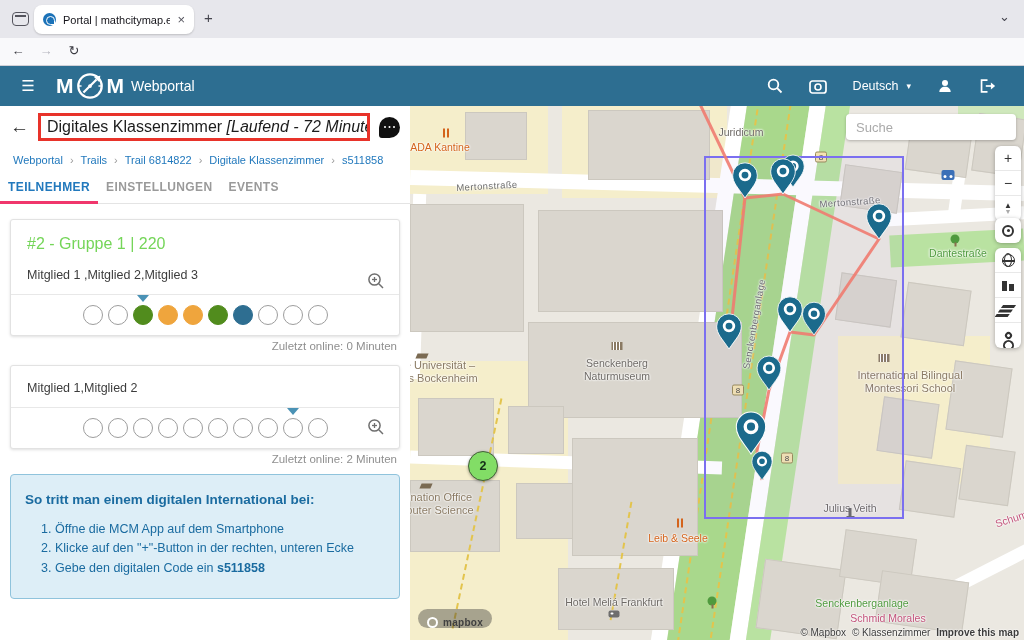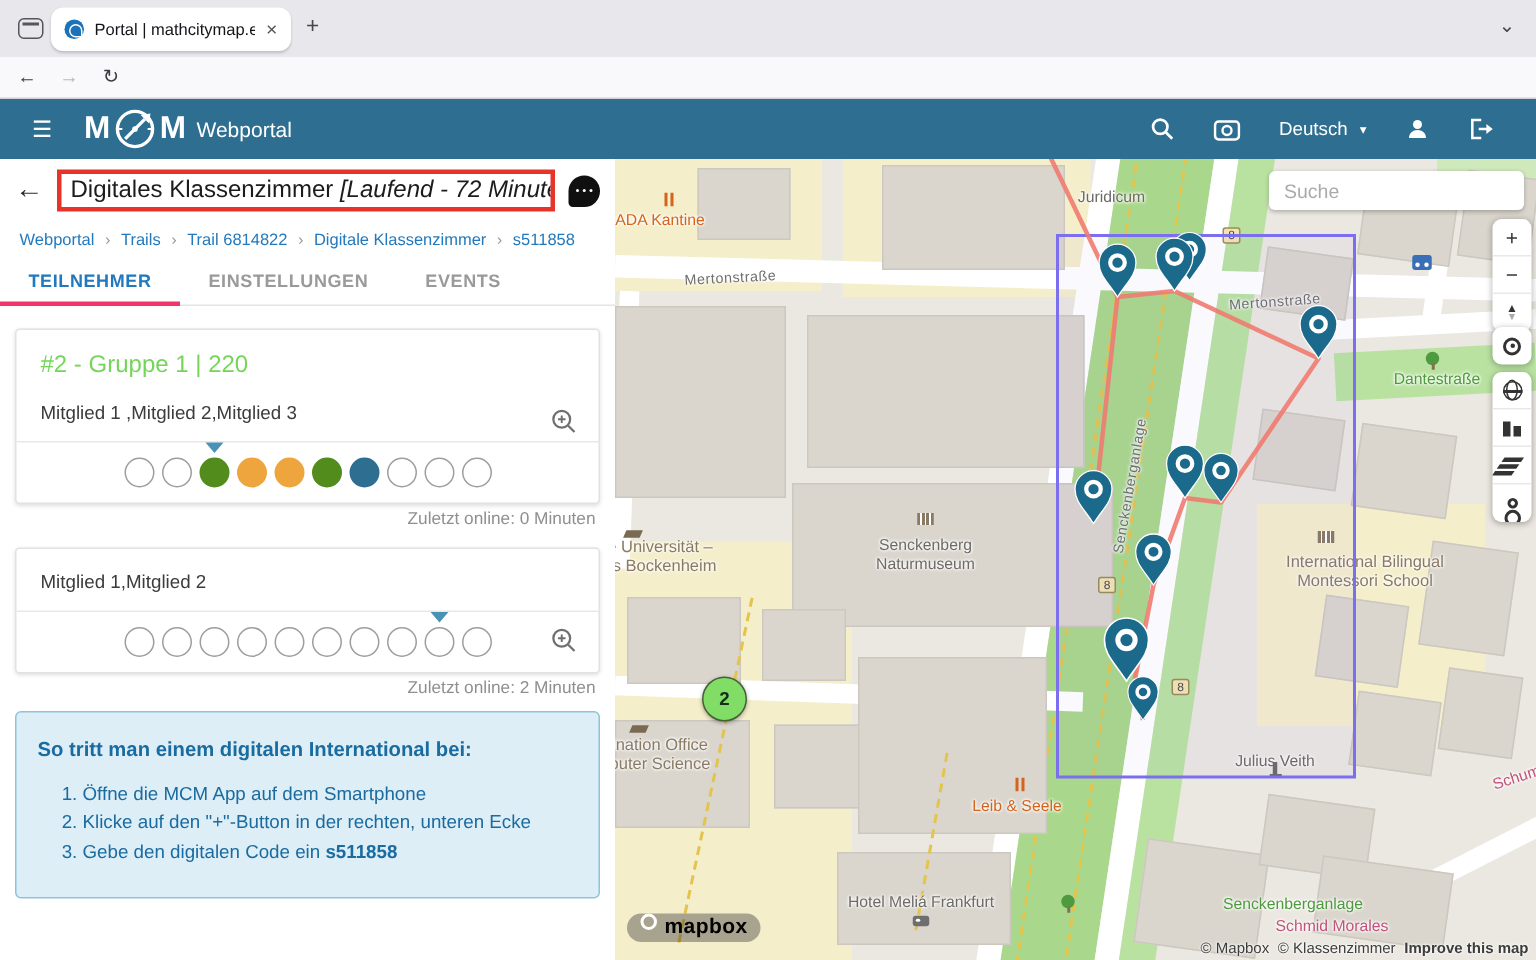--- a/index.html
+++ b/index.html
@@ -50,21 +50,21 @@
 .title-row{height:42px;display:flex;align-items:center;padding:0 10px;gap:9px}
 .pback{font-size:19px;color:#2b2b2b;flex:none}
 .title-box{border:3px solid #e8332a;padding:2px 6px;font-size:16px;color:#1c1c1c;white-space:nowrap;overflow:hidden;flex:0 1 auto;max-width:332px}
 .title-box .it{font-style:italic}
 .chat{width:21px;height:21px;background:#101010;border-radius:50% 50% 50% 14%;position:relative;flex:none}
 .chat::after{content:"";position:absolute;left:4.5px;top:9px;width:2.6px;height:2.6px;border-radius:50%;background:#fff;box-shadow:4.5px 0 0 #fff,9px 0 0 #fff}
 .breadcrumb{height:23px;display:flex;align-items:center;padding:0 13px;gap:7px;font-size:11px}
 .breadcrumb a{color:#2279bd;text-decoration:none;cursor:pointer}
 .breadcrumb .sep{color:#9a9a9a;font-size:11px}
 .tabs{height:33px;display:flex;border-bottom:1px solid #e4e4e4}
-.tab-item{padding:0 19px;display:flex;align-items:center;font-size:12px;letter-spacing:.4px;color:#9a9a9a;font-weight:bold;position:relative;cursor:pointer}
+.tab-item{padding:0 8px;display:flex;align-items:center;font-size:12px;letter-spacing:.4px;color:#9a9a9a;font-weight:bold;position:relative;cursor:pointer}
 .tab-item.active{color:#2279bd}
 .tab-item.active::after{content:"";position:absolute;left:0;right:0;bottom:-1px;height:3px;background:#f0366c}
 .cards{padding:15px 10px 0}
 .card{background:#fff;border:1px solid #e2e2e2;border-radius:3px;box-shadow:0 1px 3px rgba(0,0,0,.13);position:relative}
 .card-pad{padding:15px 16px 0}
 .group-title{font-size:16px;margin-bottom:15px;font-weight:400}
 .group-members{font-size:12.5px;color:#3c3c3c;margin-bottom:12px}
 .card-zoom{position:absolute;right:14px;top:52px}
 .slots-row{border-top:1px solid #e8e8e8;padding:10px 0;display:flex;justify-content:center;gap:5px}
 .slot{width:20px;height:20px;border-radius:50%;background:#fff;border:1.5px solid #9d9d9d;position:relative}
@@ -125,21 +125,21 @@
 .g-locate::before{content:"";position:absolute;left:2.5px;top:2.5px;width:3px;height:3px;border-radius:50%;background:#333}
 .g-globe{width:13px;height:13px;border:1.5px solid #333;border-radius:50%;position:relative}
 .g-globe::before{content:"";position:absolute;left:50%;top:-1.5px;bottom:-1.5px;width:6px;transform:translateX(-50%);border:1.5px solid #333;border-radius:50%}
 .g-globe::after{content:"";position:absolute;left:-1px;right:-1px;top:50%;height:1.5px;background:#333}
 .g-buildings{width:13px;height:11px;position:relative}
 .g-buildings::before{content:"";position:absolute;left:0;bottom:0;width:5px;height:10px;background:#333}
 .g-buildings::after{content:"";position:absolute;right:1px;bottom:0;width:5px;height:7px;background:#333}
 .g-layers{width:13px;height:3px;background:#333;box-shadow:0 4.5px 0 #333,0 9px 0 #333;transform:translateY(-4px) skewX(-35deg)}
 .g-link{width:7px;height:7px;border:2px solid #333;border-radius:50%;position:relative;transform:rotate(45deg)}
 .g-link::after{content:"";position:absolute;left:3px;top:3px;width:7px;height:7px;border:2px solid #333;border-radius:50%}
-.mapbox-logo{position:absolute;left:8px;bottom:12px;height:19px;display:flex;align-items:flex-start;gap:5px;padding:0 9px;background:rgba(50,50,50,.4);border-radius:10px;color:#000000;font-size:14px;font-weight:bold;letter-spacing:.3px}
+.mapbox-logo{position:absolute;left:8px;bottom:12px;height:19px;display:flex;align-items:flex-end;gap:5px;padding:0 9px;background:rgba(50,50,50,.4);border-radius:10px;color:#404040;font-size:10px;font-weight:bold;letter-spacing:.3px}
 .mb-circle{width:11px;height:11px;border:2px solid #fff;border-radius:50%}
 .attribution{position:absolute;right:5px;bottom:2px;font-size:10px;color:#3c3c3c;text-shadow:0 0 2px #fff,0 0 2px #fff}
 .attribution b{font-weight:bold}
 .attribution span{margin-right:3px}
 </style>
 </head>
 <body>
 
 <div class="window">
 

